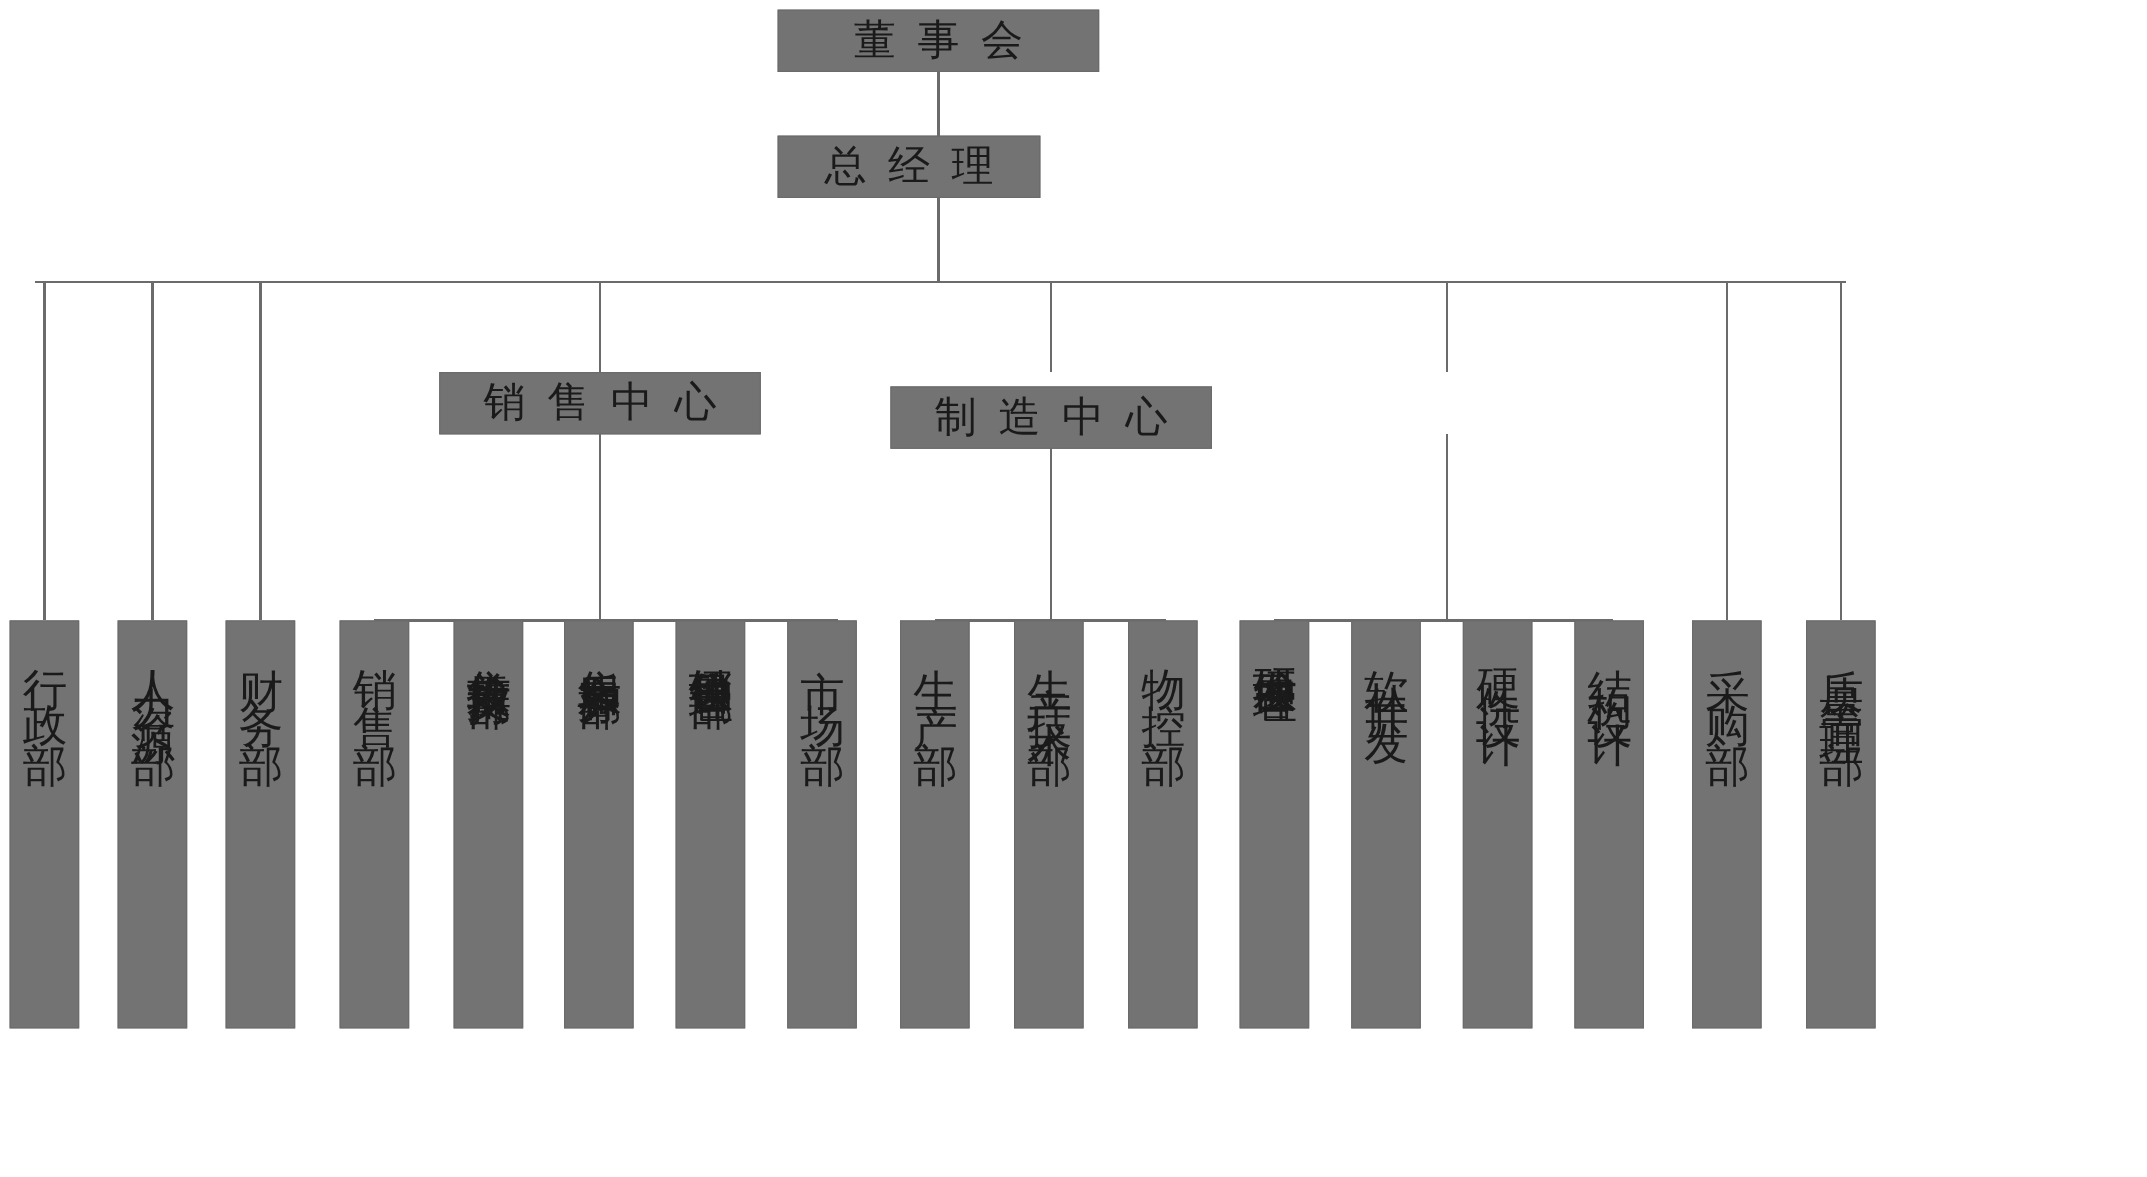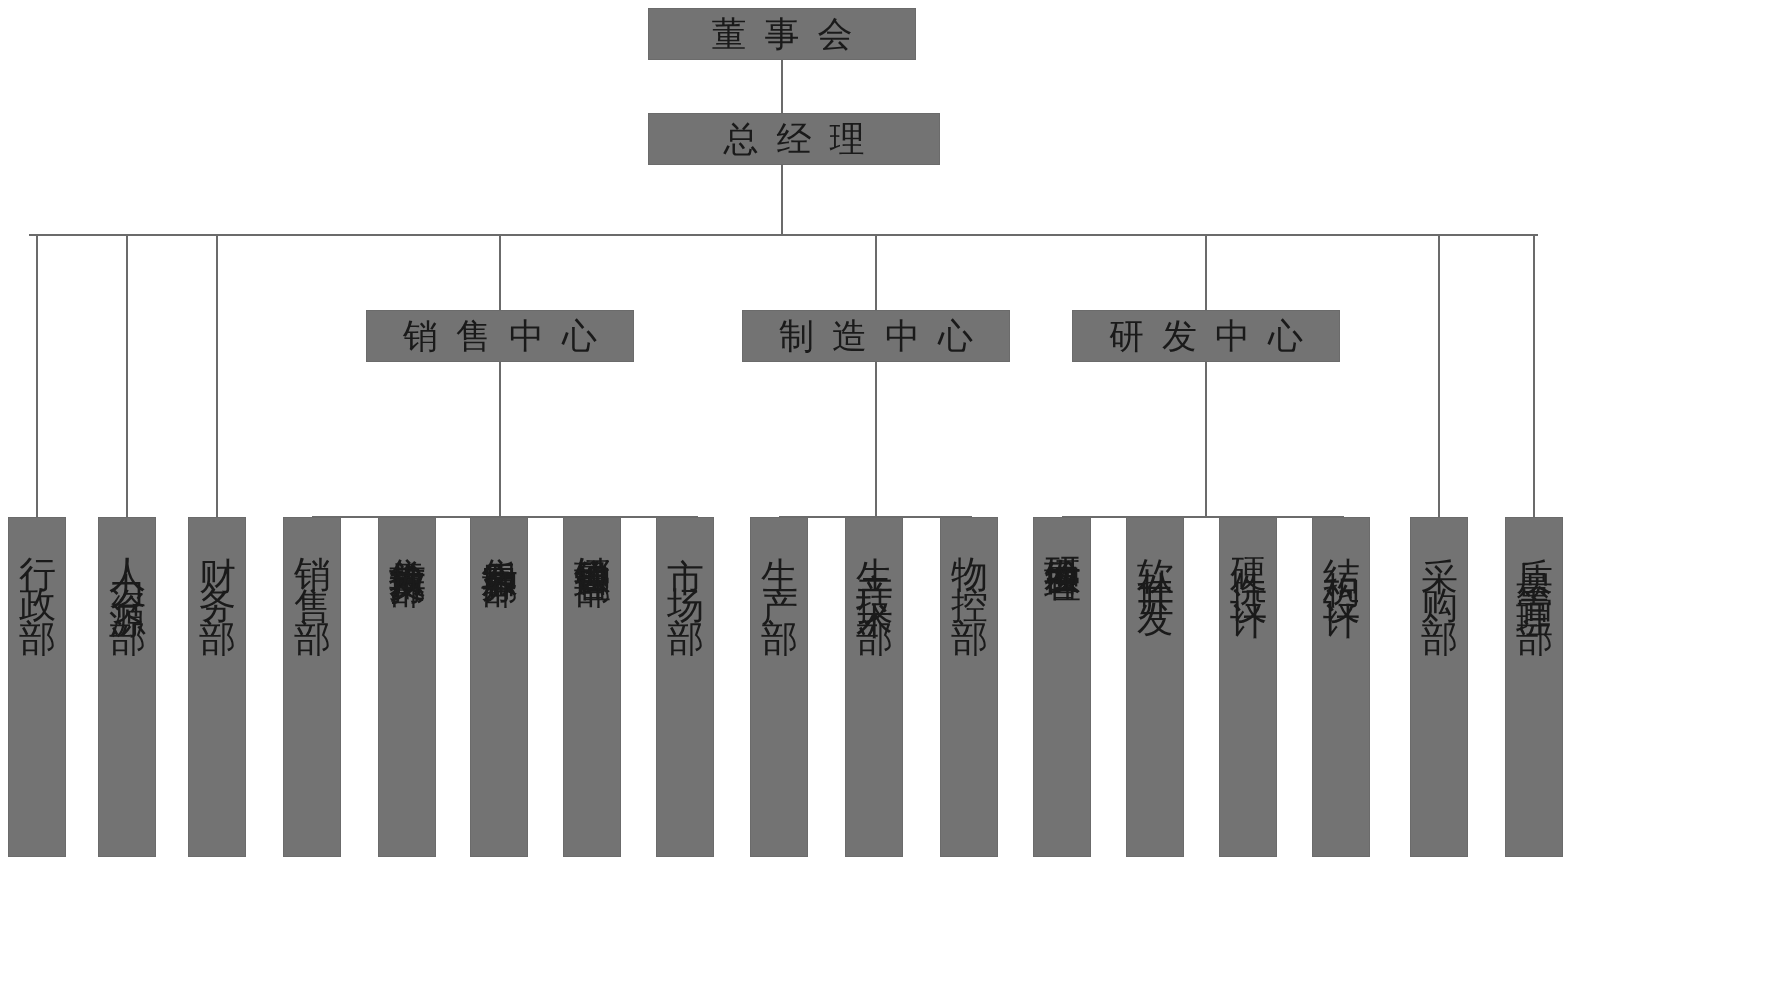--- a/index.html
+++ b/index.html
@@ -87,32 +87,29 @@
 
       <line x1="312" y1="517" x2="698" y2="517"></line>
       <line x1="779" y1="517" x2="972" y2="517"></line>
       <line x1="1062" y1="517" x2="1344" y2="517"></line>
     </g>
   </svg>
 
   <div class="node horiz" id="n-board" style="left: 648px; top: 8px; width: 268px; height: 52px;">
     <span class="label">董事会</span>
   </div>
-  <div class="node horiz" id="n-gm" style="left: 648px; top: 113px; width: 292px; height: 52px;">
+  <div class="node horiz" id="n-gm" style="left: 648px; top: 113px; width: 219px; height: 52px;">
     <span class="label">总经理</span>
   </div>
 
   <div class="node horiz" id="n-sales_center" style="left: 366px; top: 310px; width: 268px; height: 52px;">
     <span class="label">销售中心</span>
   </div>
-  <div class="node horiz" id="n-mfg_center" style="left: 742px; top: 310px; width: 268px; height: 52px;">
+  <div class="node horiz" id="n-mfg_center" style="left: 742px; top: 322px; width: 268px; height: 52px;">
     <span class="label">制造中心</span>
-  </div>
-  <div class="node horiz" id="n-rd_center" style="left: 1072px; top: 310px; width: 268px; height: 52px;">
-    <span class="label">研发中心</span>
   </div>
 
   <div id="leaf-host">
       <div class="node vert sp-wide" style="left: 8px; top: 517px; width: 58px; height: 340px;">
         <span class="label">行政部</span>
       </div>
       <div class="node vert sp-mid" style="left: 98px; top: 517px; width: 58px; height: 340px;">
         <span class="label">人力资源部</span>
       </div>
       <div class="node vert sp-wide" style="left: 188px; top: 517px; width: 58px; height: 340px;">

